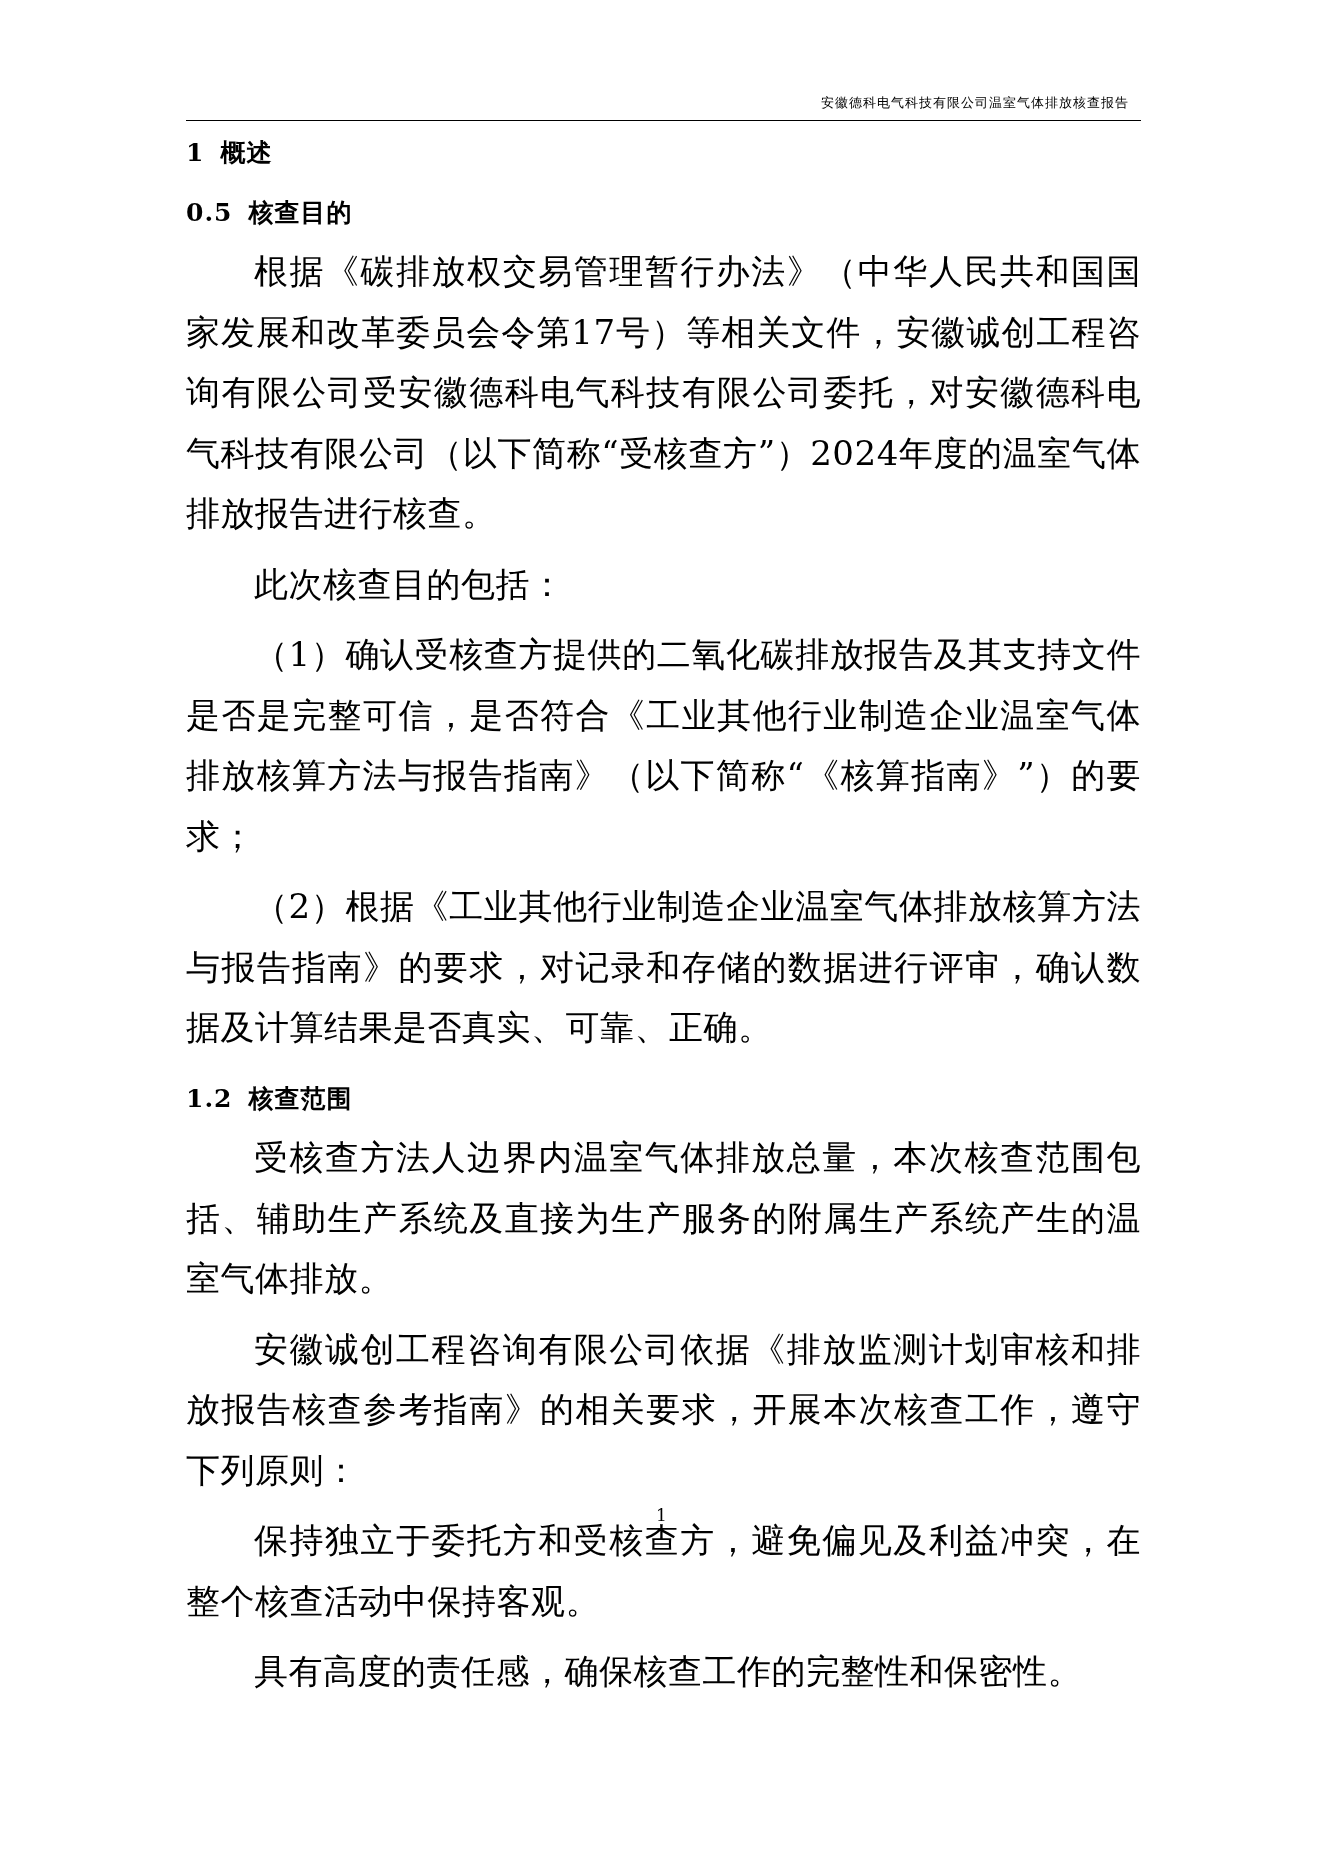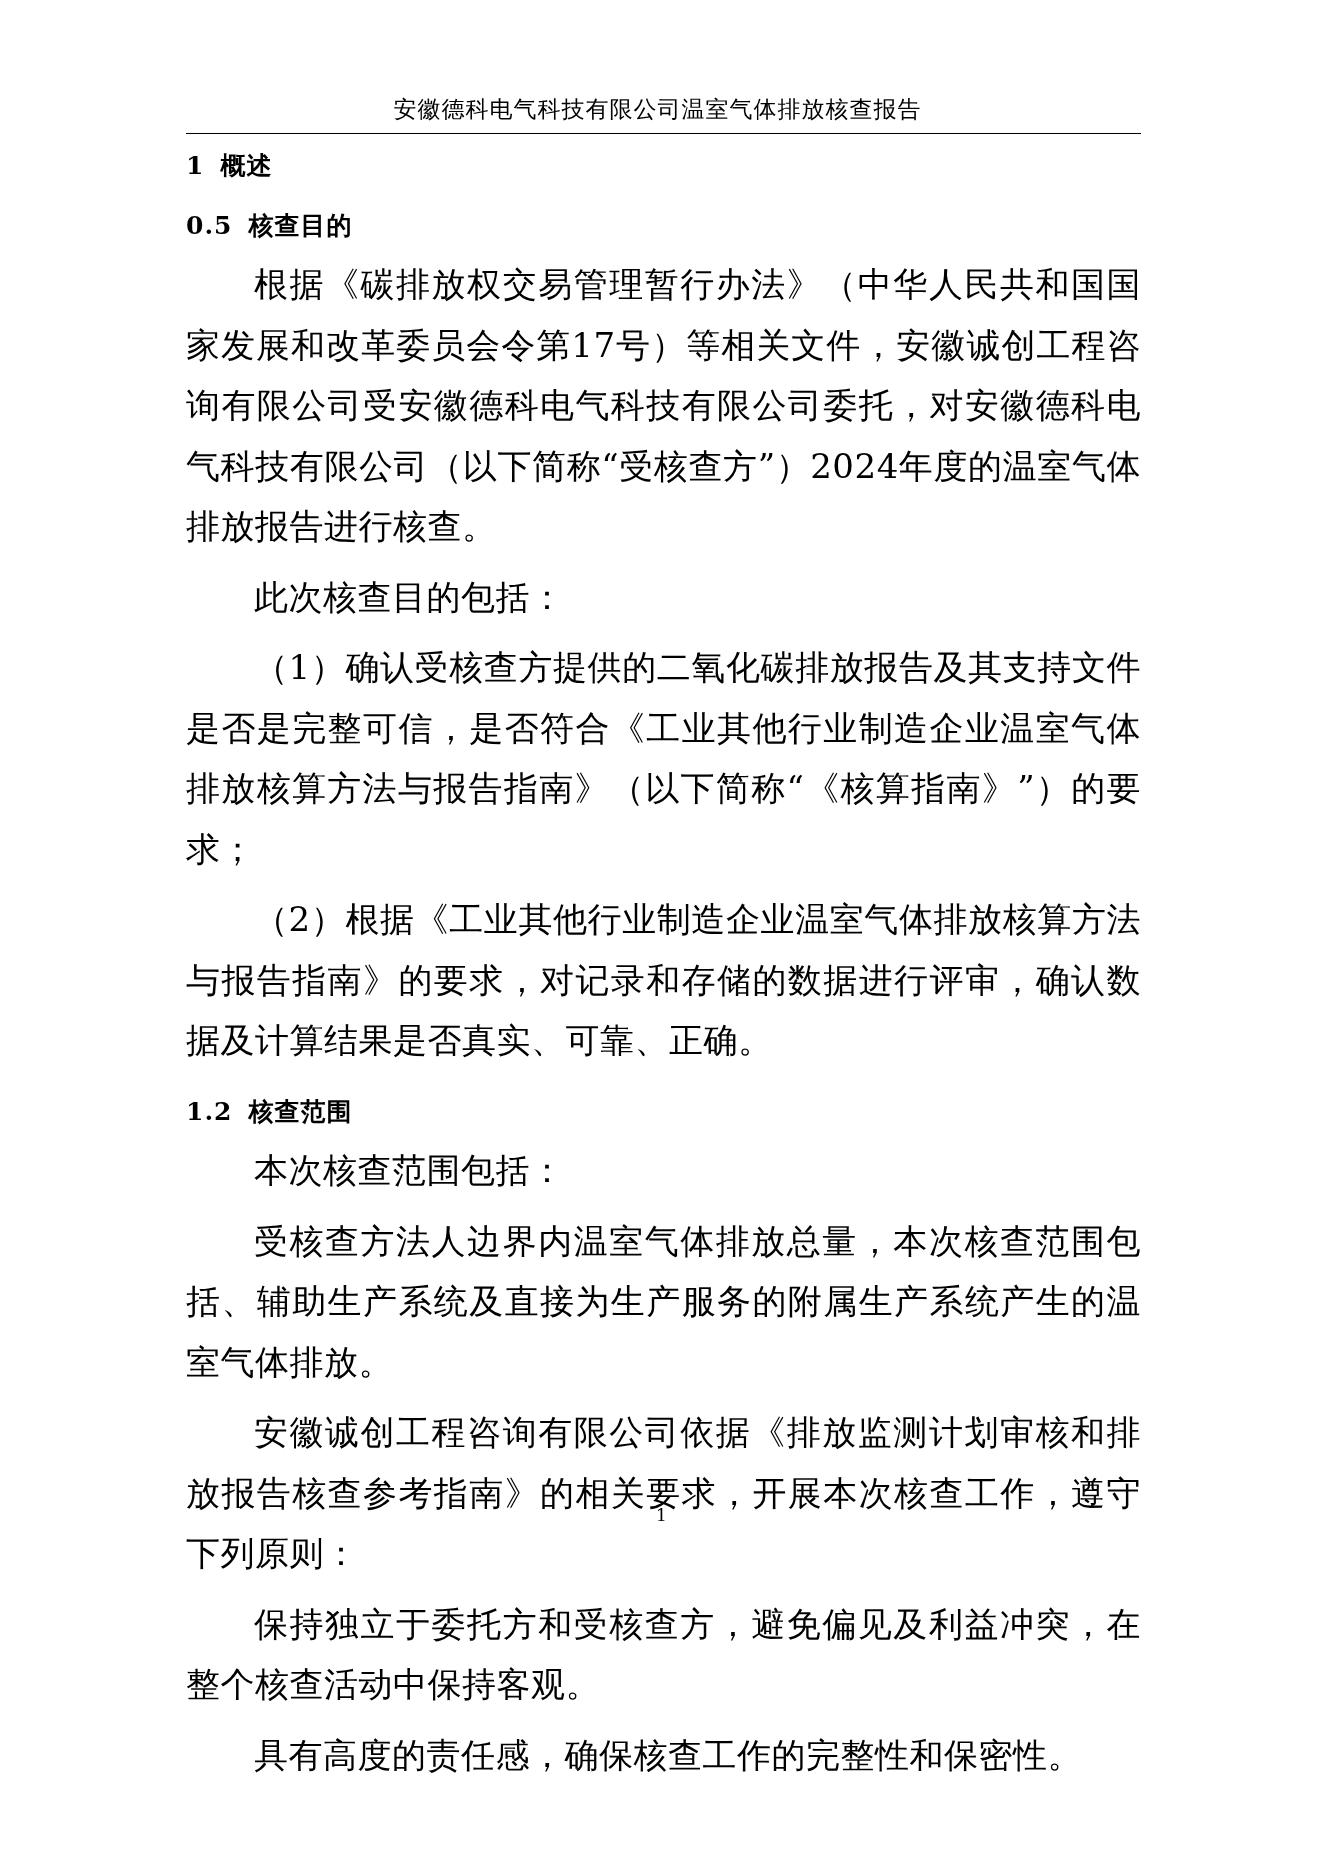--- a/index.html
+++ b/index.html
@@ -18,23 +18,23 @@
     overflow: hidden;
   }
   .content {
     position: absolute;
     left: 186px;
     top: 0;
     width: 955px;
   }
   .header {
     display: flex;
-    justify-content: center;
+    justify-content: flex-end;
     align-items: flex-end;
-    font-size: 23px;
+    font-size: 13px;
     letter-spacing: 1px;
     padding-top: 94px;
     padding-bottom: 8px;
     border-bottom: 1.5px solid #000;
   }
   .header-left, .header-right {
     white-space: nowrap;
   }
   .header-right {
     margin-right: 12px;
@@ -96,21 +96,20 @@
 
     <p class="body">根据《碳排放权交易管理暂行办法》（中华人民共和国国家发展和改革委员会令第17号）等相关文件，安徽诚创工程咨询有限公司受安徽德科电气科技有限公司委托，对安徽德科电气科技有限公司（以下简称“受核查方”）2024年度的温室气体排放报告进行核查。</p>
     <p class="body">此次核查目的包括：</p>
     <p class="body">（1）确认受核查方提供的二氧化碳排放报告及其支持文件是否是完整可信，是否符合《工业其他行业制造企业温室气体排放核算方法与报告指南》（以下简称“《核算指南》”）的要求；</p>
     <p class="body">（2）根据《工业其他行业制造企业温室气体排放核算方法与报告指南》的要求，对记录和存储的数据进行评审，确认数据及计算结果是否真实、可靠、正确。</p>
 
     <h2 class="sub">
       <span class="num">1.2</span><span>核查范围</span>
     </h2>
 
-    <p class="body">本次核查范围包括：</p>
     <p class="body">受核查方法人边界内温室气体排放总量，本次核查范围包括、辅助生产系统及直接为生产服务的附属生产系统产生的温室气体排放。</p>
 
 
     <p class="body">安徽诚创工程咨询有限公司依据《排放监测计划审核和排放报告核查参考指南》的相关要求，开展本次核查工作，遵守下列原则：</p>
     <p class="body">保持独立于委托方和受核查方，避免偏见及利益冲突，在整个核查活动中保持客观。</p>
     <p class="body">具有高度的责任感，确保核查工作的完整性和保密性。</p>
 
   </div>
 
   <div class="pagenum">1</div>

